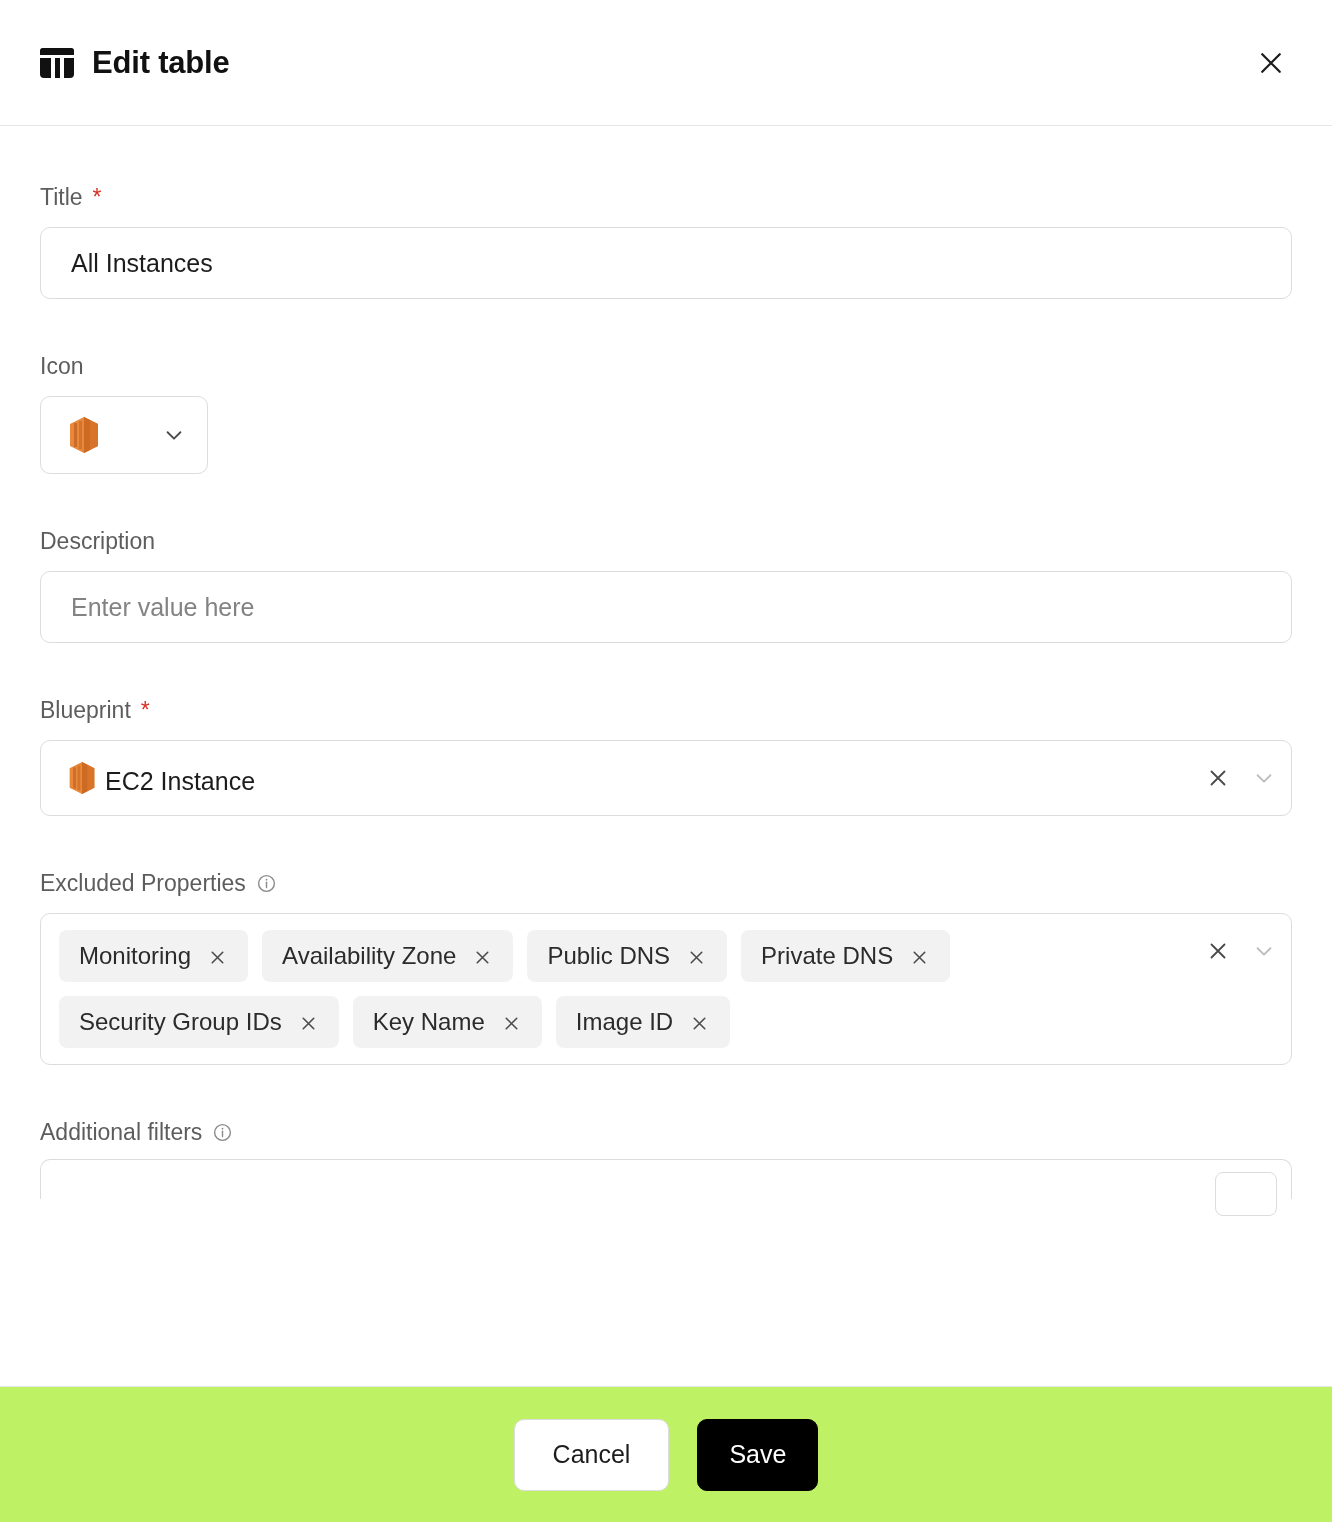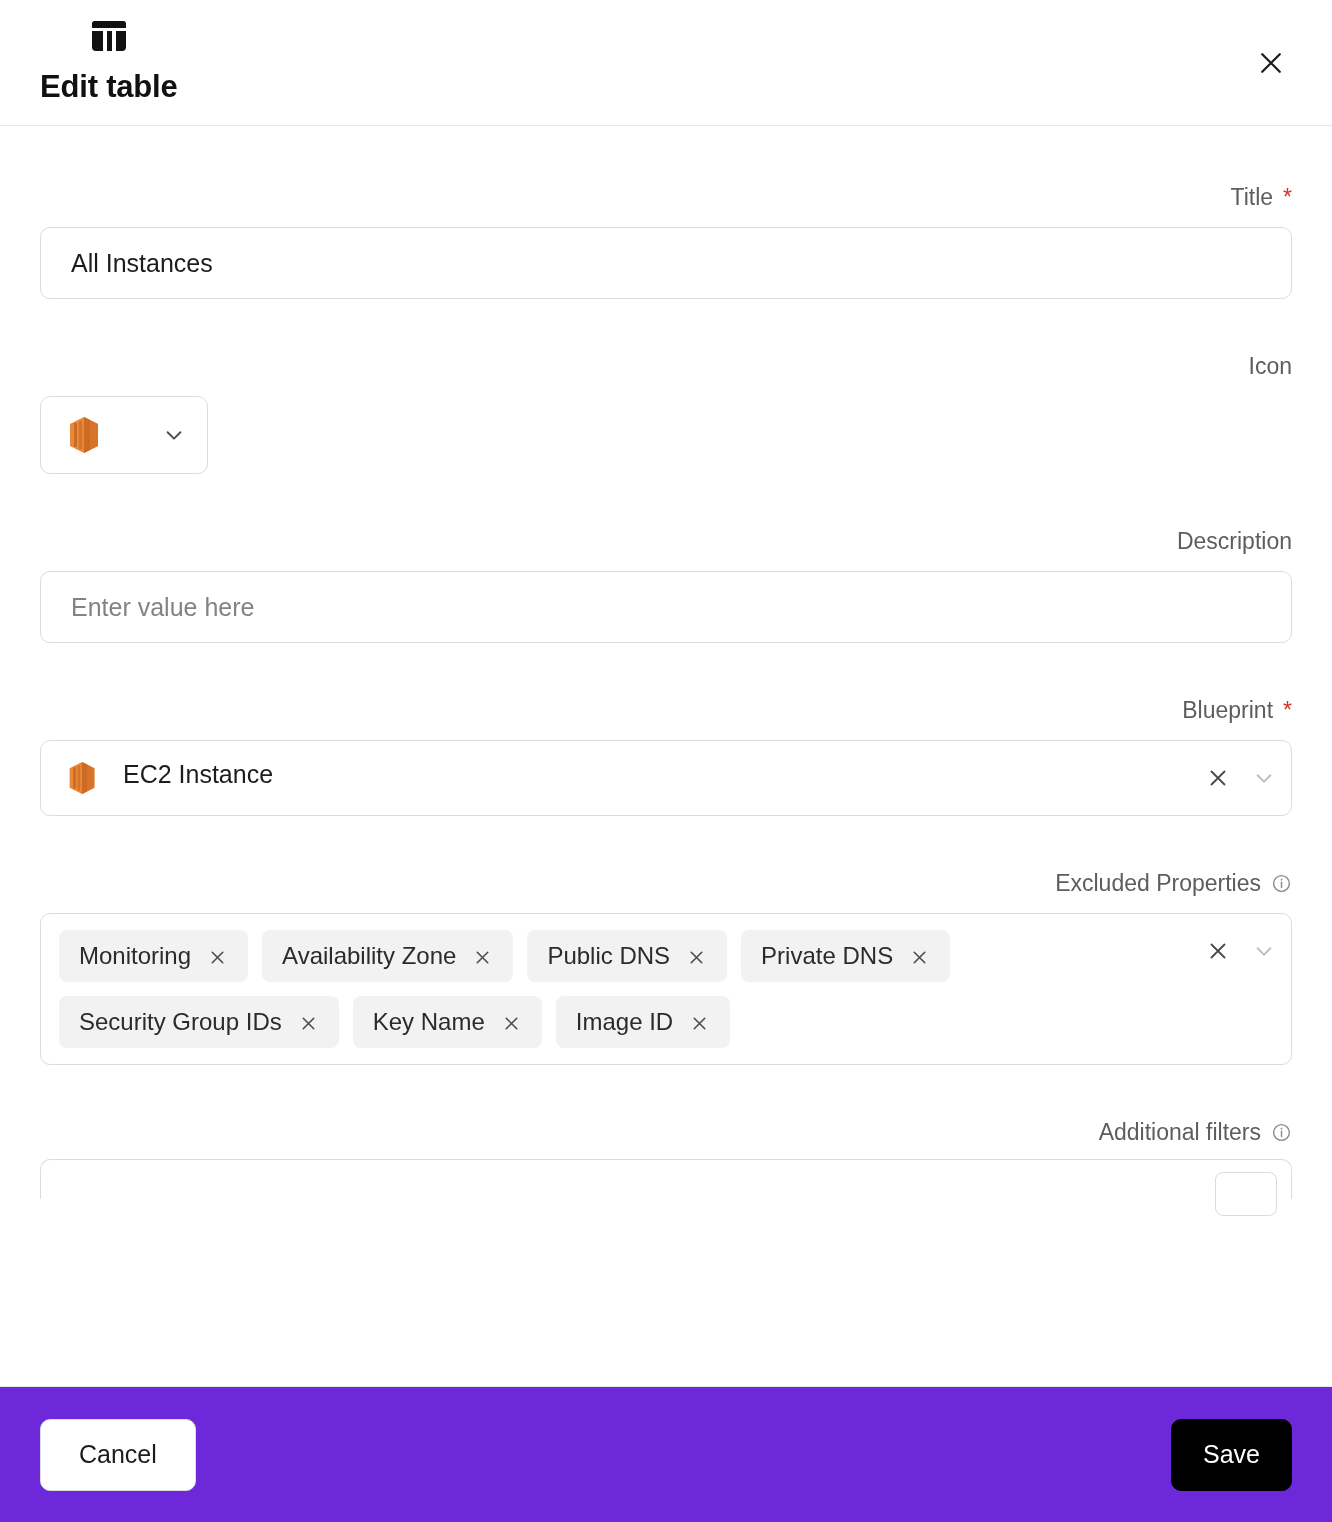--- a/index.html
+++ b/index.html
@@ -30,21 +30,20 @@
     border-bottom: 1px solid #e6e6e6;
     display: flex;
     align-items: center;
     padding: 0 40px;
     position: relative;
   }
   .header-left {
     display: flex;
     align-items: center;
     gap: 18px;
-    flex-direction: column;
   }
   .table-icon {
     width: 34px;
     height: 30px;
     position: relative;
     display: block;
   }
   .modal-title {
     font-size: 31px;
     font-weight: bold;
@@ -75,21 +74,20 @@
 
   .field { margin-bottom: 54px; }
   .field-label {
     font-size: 23px;
     color: #5d5d5d;
     margin-bottom: 16px;
     display: flex;
     align-items: center;
     gap: 10px;
     font-weight: normal;
-    justify-content: flex-end;
   }
   .req { color: #d93025; }
   .info-icon {
     width: 21px;
     height: 21px;
     display: inline-flex;
     align-items: center;
     justify-content: center;
     flex: 0 0 auto;
   }
@@ -142,22 +140,22 @@
     min-height: 76px;
     border: 1px solid #dcdcdc;
     border-radius: 10px;
     display: flex;
     align-items: center;
     padding: 0 16px 0 26px;
     background: #fff;
   }
   .select-value {
     display: flex;
-    align-items: flex-start;
-    gap: 26px;
+    align-items: flex-end;
+    gap: 8px;
     font-size: 25px;
     color: #1c1c1c;
     flex: 1 1 auto;
   }
   .select-actions {
     display: flex;
     align-items: center;
     gap: 22px;
     padding-left: 12px;
   }
@@ -238,24 +236,24 @@
     background: #fff;
   }
 
   
   .modal-footer {
     flex: 0 0 136px;
     height: 136px;
     border-top: 1px solid #e6e6e6;
     display: flex;
     align-items: center;
-    justify-content: space-between;
+    justify-content: center;
     gap: 28px;
     padding: 0 40px;
-    background: #6d28d9;
+    background: #bef264;
   }
   .btn {
     font-family: "Liberation Sans", sans-serif;
     font-size: 25px;
     border-radius: 10px;
     cursor: pointer;
     height: 72px;
     padding: 0 38px;
   }
   .btn-cancel {

